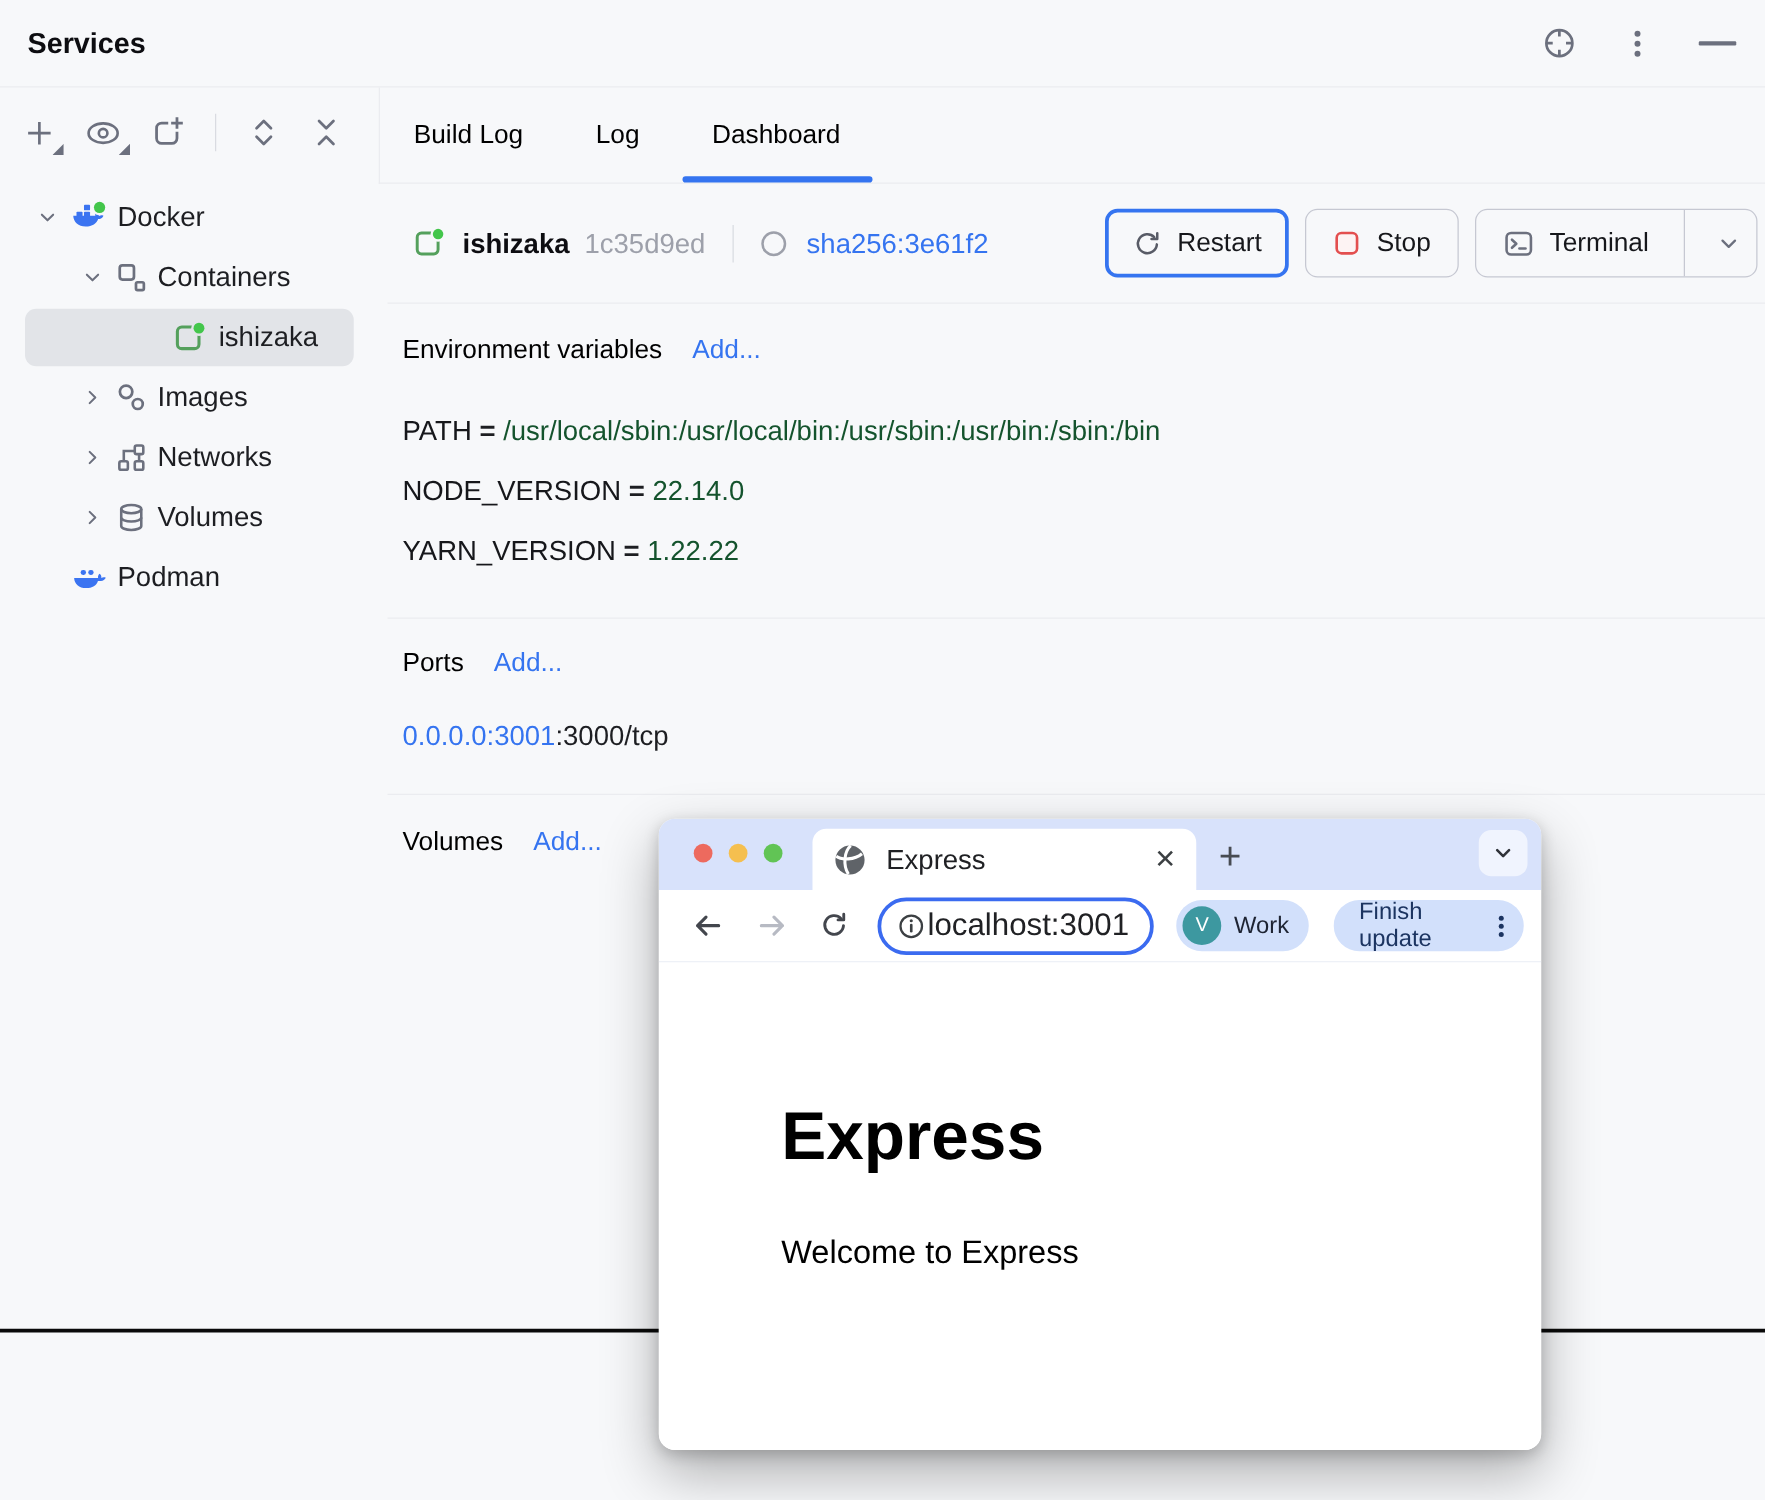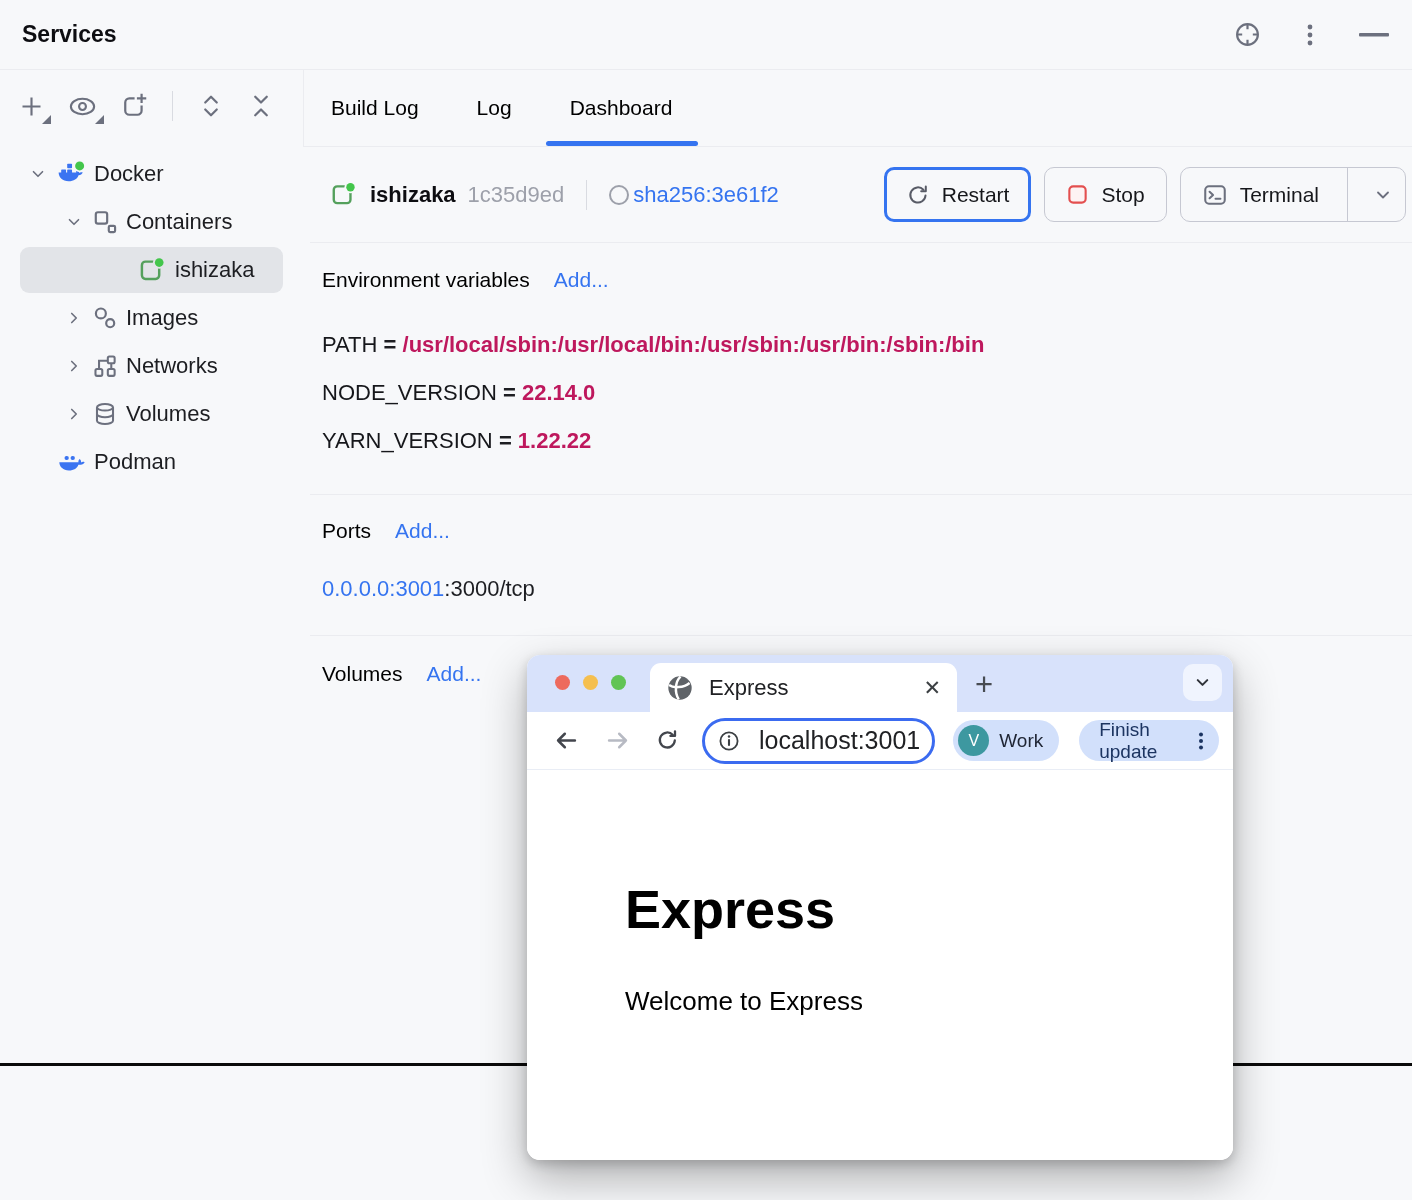--- a/index.html
+++ b/index.html
@@ -49,41 +49,41 @@
   .tab.active::after { content:""; position:absolute; left:-24px; right:-26px; bottom:0; height:5px;
     border-radius:3px; background:#3574f0; }
 
   
   .container-bar { height:96px; margin-left:7px; border-bottom:1px solid #ebecf0;
     display:flex; align-items:center; padding:0 6px 0 20px; }
   .cb-name { font-size:22px; font-weight:700; margin-left:12px; color:#0d0d11; }
   .cb-id { font-size:22px; color:#9da0aa; margin-left:12px; }
   .cb-sep { width:1px; height:30px; background:#d9dbe1; margin:0 22px; }
   .cb-circle { width:20px; height:20px; border:2px solid #9da0aa; border-radius:50%; }
-  .cb-sha { font-size:22px; color:#3574f0; margin-left:4px; cursor:pointer; }
+  .cb-sha { font-size:22px; color:#3574f0; margin-left:16px; cursor:pointer; }
   .cb-actions { margin-left:auto; display:flex; align-items:center; gap:13px; }
   .btn { height:55px; display:flex; align-items:center; gap:12px; padding:0 21px;
     border:1px solid #c6c8d2; border-radius:10px; background:transparent; font-size:21px; color:#16171b; cursor:pointer;
     font-family:inherit; }
   .btn.primary { border:3px solid #3574f0; padding:0 19px; }
   .btn.split { padding-right:0; }
   .split-div { width:1px; height:53px; background:#c6c8d2; margin-left:16px; }
   .split-chev { width:45px; display:flex; justify-content:center; color:#6c707e; }
 
   
   .content { padding-left:19px; }
   .sec-title-row { display:flex; align-items:baseline; gap:24px; font-size:21px; }
   .sec-title { color:#000000; }
   .link { color:#3574f0; cursor:pointer; }
   .env-title-row { padding-top:25px; }
   .env-vars { margin-top:40px; font-size:22px; }
   .env-row { height:48px; display:flex; white-space:pre; }
   .env-name { color:#16171b; }
   .env-eq { font-weight:700; }
-  .env-val { font-weight:700; color:#be185d; }
+  .env-val { font-weight:400; color:#14532d; }
   .divider { border-top:1px solid #ebecf0; margin-left:-12px; }
   .div-ports { margin-top:18px; }
   .ports-title-row { margin-top:24px; }
   .ports-row { margin-top:22px; height:48px; display:flex; align-items:center; font-size:22px; }
   .div-volumes { margin-top:22px; }
   .volumes-title-row { margin-top:26px; }
 
   
   .bottom-edge { position:absolute; left:0; top:1063px; width:1412px; height:3px; background:#0a0a0a; z-index:1; }
 
@@ -99,21 +99,21 @@
     border-radius:11px 11px 0 0; display:flex; align-items:center; padding:0 16px; cursor:pointer; }
   .b-tab-title { font-size:22px; color:#202124; margin-left:15px; }
   .b-tab-close { margin-left:auto; font-size:21px; color:#3c4043; cursor:pointer; line-height:1; }
   .b-newtab { position:absolute; left:448px; top:12px; font-size:31px; font-weight:300; color:#474b52; cursor:pointer; }
   .tab-search { position:absolute; right:11px; top:9px; width:39px; height:37px; background:rgba(255,255,255,.62);
     border-radius:10px; display:flex; align-items:center; justify-content:center; color:#30333a; cursor:pointer; }
   .b-toolbar { height:58px; flex:0 0 58px; background:#fff; display:flex; align-items:center;
     padding:0 14px 0 18px; gap:8px; border-bottom:1px solid #e9edf5; }
   .nav-ic { padding:0 8px; cursor:pointer; }
   .addressbar { width:247px; height:46px; border:3px solid #3b6bf0; border-radius:24px; background:#fff;
-    display:flex; align-items:center; padding:0 12px; margin-left:6px; gap:18px; }
+    display:flex; align-items:center; padding:0 12px; margin-left:6px; gap:1px; }
   .url-text { font-size:25px; color:#202124; white-space:nowrap; }
   .chip { height:41px; background:#d2e0fb; border-radius:21px; display:flex; align-items:center; cursor:pointer; }
   .profile-chip { margin-left:10px; padding:0 16px 0 5px; gap:10px; }
   .avatar { width:31px; height:31px; border-radius:50%; background:#3d98a0; color:#fff; font-size:16px;
     display:flex; align-items:center; justify-content:center; }
   .chip-label { font-size:19px; color:#1e2433; }
   .update-chip { margin-left:12px; padding:0 10px 0 20px; gap:8px; }
   .update-label { font-size:19px; color:#1c3461; font-weight:400; }
   .b-content { flex:1; background:#fff; }
   .express-h1 { margin:108px 0 0 98px; font-size:54px; font-weight:700; color:#000; }

